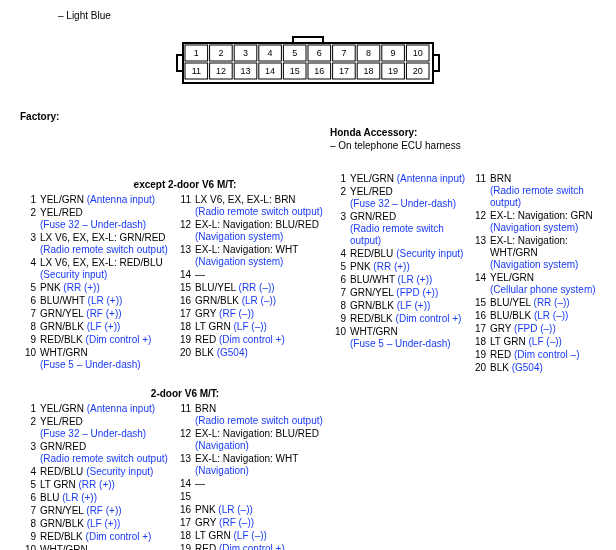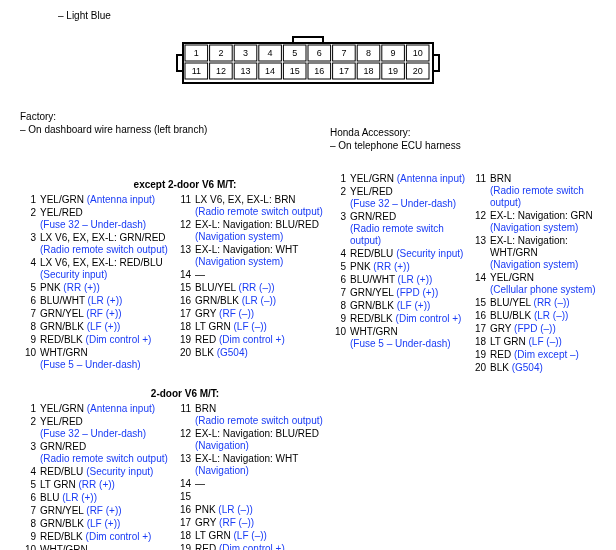--- a/index.html
+++ b/index.html
@@ -15,21 +15,21 @@
   .top-note { margin: 0 0 8px 38px; }
   .connector {
     display: flex;
     justify-content: center;
     margin: 10px 0 20px 0;
   }
   .connector-svg { }
   .headings { display:flex; margin-bottom:12px; }
   .heading-col1 { width: 310px; }
   .heading-col2 { flex:1;margin-top:16px; }
-  .section-title { font-weight:normal; margin:0 0 2px 0; }
+  .section-title { font-weight:bold; margin:0 0 2px 0; }
   .section-sub { margin:0 0 10px 0; }
   .sub-title { font-weight:bold; margin:6px 0 4px 0; padding-left:20px;text-align:center; }
   .columns { display:flex; }
   .col { display:flex; flex-direction:column; }
   .col.narrow { width:155px; }
   .col.wide { width:140px; }
   ol.pinlist {
     list-style:none;
     padding:0;
     margin:0 0 10px 0;
@@ -107,21 +107,20 @@
       <rect x="233.4" y="14" width="22.6" height="16" fill="none" stroke="#000" stroke-width="1"></rect>
       <text x="244.70000000000002" y="25" text-anchor="middle" font-size="9" font-family="Arial">10</text>
       <rect x="233.4" y="32" width="22.6" height="16" fill="none" stroke="#000" stroke-width="1"></rect>
       <text x="244.70000000000002" y="43" text-anchor="middle" font-size="9" font-family="Arial">20</text>
     </svg>
 </div>
 
 <div class="headings">
   <div class="heading-col1">
     <div class="section-title">Factory:</div>
-    <div class="section-sub">– On dashboard wire harness (left branch)</div>
   </div>
   <div class="heading-col2">
     <div class="section-title">Honda Accessory:</div>
     <div class="section-sub">– On telephone ECU harness</div>
   </div>
 </div>
 
 <div class="lower">
   <div class="factory-block">
     <div class="sub-title">except 2-door V6 M/T:</div>
@@ -381,21 +380,21 @@
             <li>
               <span class="pin-num">17</span>
               <span class="pin-body"><span>GRY </span><span class="lnk">(FPD (–))</span></span>
             </li>
             <li>
               <span class="pin-num">18</span>
               <span class="pin-body"><span>LT GRN </span><span class="lnk">(LF (–))</span></span>
             </li>
             <li>
               <span class="pin-num">19</span>
-              <span class="pin-body"><span>RED </span><span class="lnk">(Dim except –)</span></span>
+              <span class="pin-body"><span>RED </span><span class="lnk">(Dim control –)</span></span>
             </li>
             <li>
               <span class="pin-num">20</span>
               <span class="pin-body"><span>BLK </span><span class="lnk">(G504)</span></span>
             </li>
           </ol>
         </div>
     </div>
   </div>
 </div>

